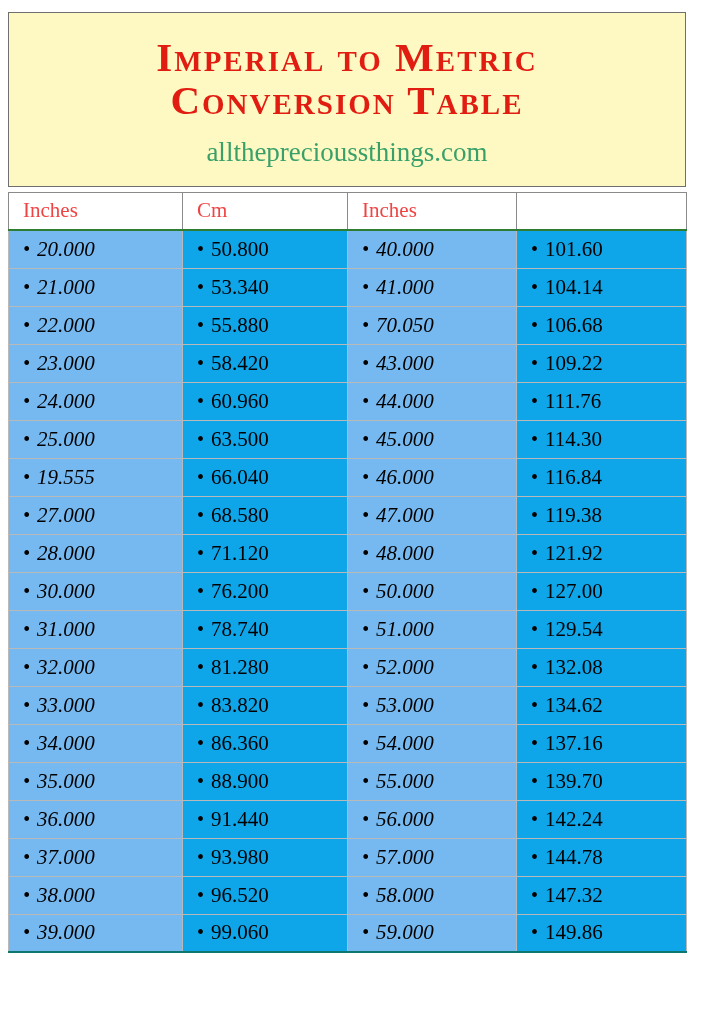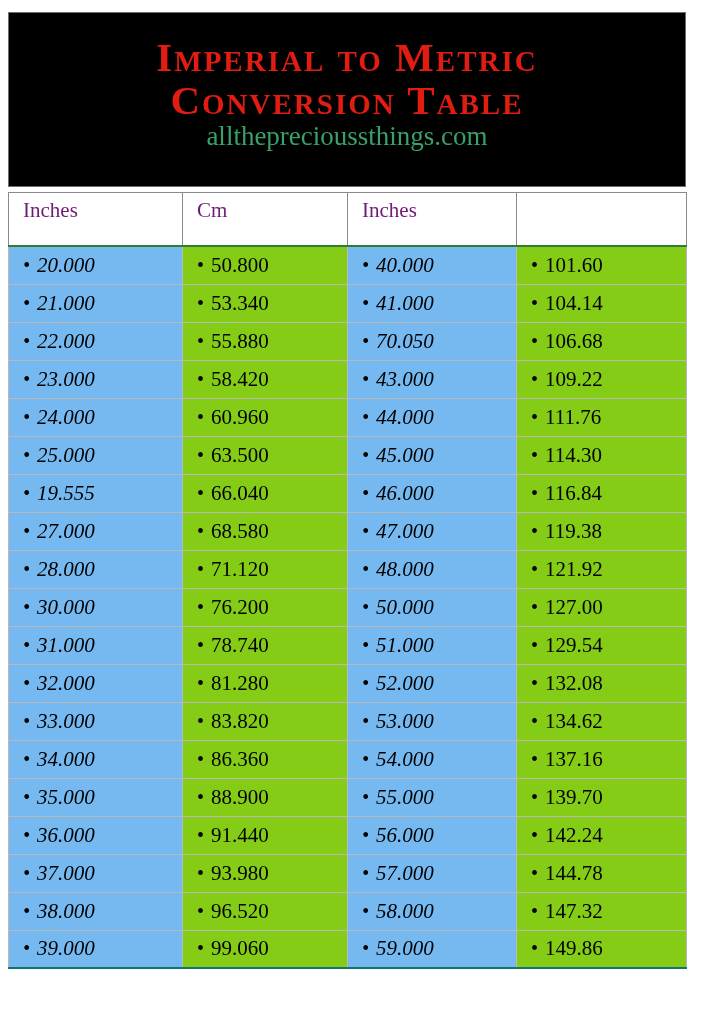--- a/index.html
+++ b/index.html
@@ -22,41 +22,42 @@
   }
 
   
   .header {
     position: absolute;
     left: 8px;
     top: 12px;
     width: 678px;
     height: 175px;
     border: 1px solid #6f6f6f;
-    background: #000000;
+    background: #fef9c3;
     box-sizing: border-box;
     text-align: center;
   }
   .title-line {
     font-family: "Liberation Serif", serif;
     color: #e11d12;
     font-weight: bold;
     font-variant: small-caps;
     letter-spacing: 2px;
     line-height: 1.0;
   }
   .title-line-1 {
     font-size: 41px;
     margin-top: 24px;
   }
   .title-line-2 {
     font-size: 41px;
     margin-top: 2px;
   }
   .site {
+    margin-top: 16px;
     font-family: "Liberation Serif", serif;
     font-size: 27px;
     color: #3aa06a;
   }
 
   
   .table-wrap {
     position: absolute;
     left: 8px;
     top: 192px;
@@ -70,47 +71,47 @@
   table.conv col.c0 { width: 174px; }
   table.conv col.c1 { width: 165px; }
   table.conv col.c2 { width: 169px; }
   table.conv col.c3 { width: 170px; }
 
   table.conv th {
     font-family: "Liberation Serif", serif;
     font-size: 21px;
     font-weight: normal;
     text-align: left;
-    padding: 5px 0 22px 14px;
+    padding: 5px 0 6px 14px;
     background: #ffffff;
     border: 1px solid #8a8a8a;
     border-bottom: 2px solid #2f7d32;
     height: 32px;
     box-sizing: border-box;
-    color: #701a75;
+    color: #ef4444;
   }
   table.conv th.blank {
     border-bottom: 2px solid #2f7d32;
   }
   table.conv td {
     font-family: "Liberation Serif", serif;
     font-size: 21px;
     padding: 5px 0 5px 14px;
     border: 1px solid #b9b9b9;
     height: 38px;
     box-sizing: border-box;
     color: #000000;
     white-space: nowrap;
   }
   table.conv td.blue {
     background: #76b9f0;
     font-style: italic;
   }
   table.conv td.white {
-    background: #84cc16;
+    background: #0ea5e9;
   }
   table.conv tr.last td {
     border-bottom: 2px solid #0f766e;
   }
   .bullet {
     display: inline-block;
     width: 14px;
     font-size: 20px;
     line-height: 1;
   }

